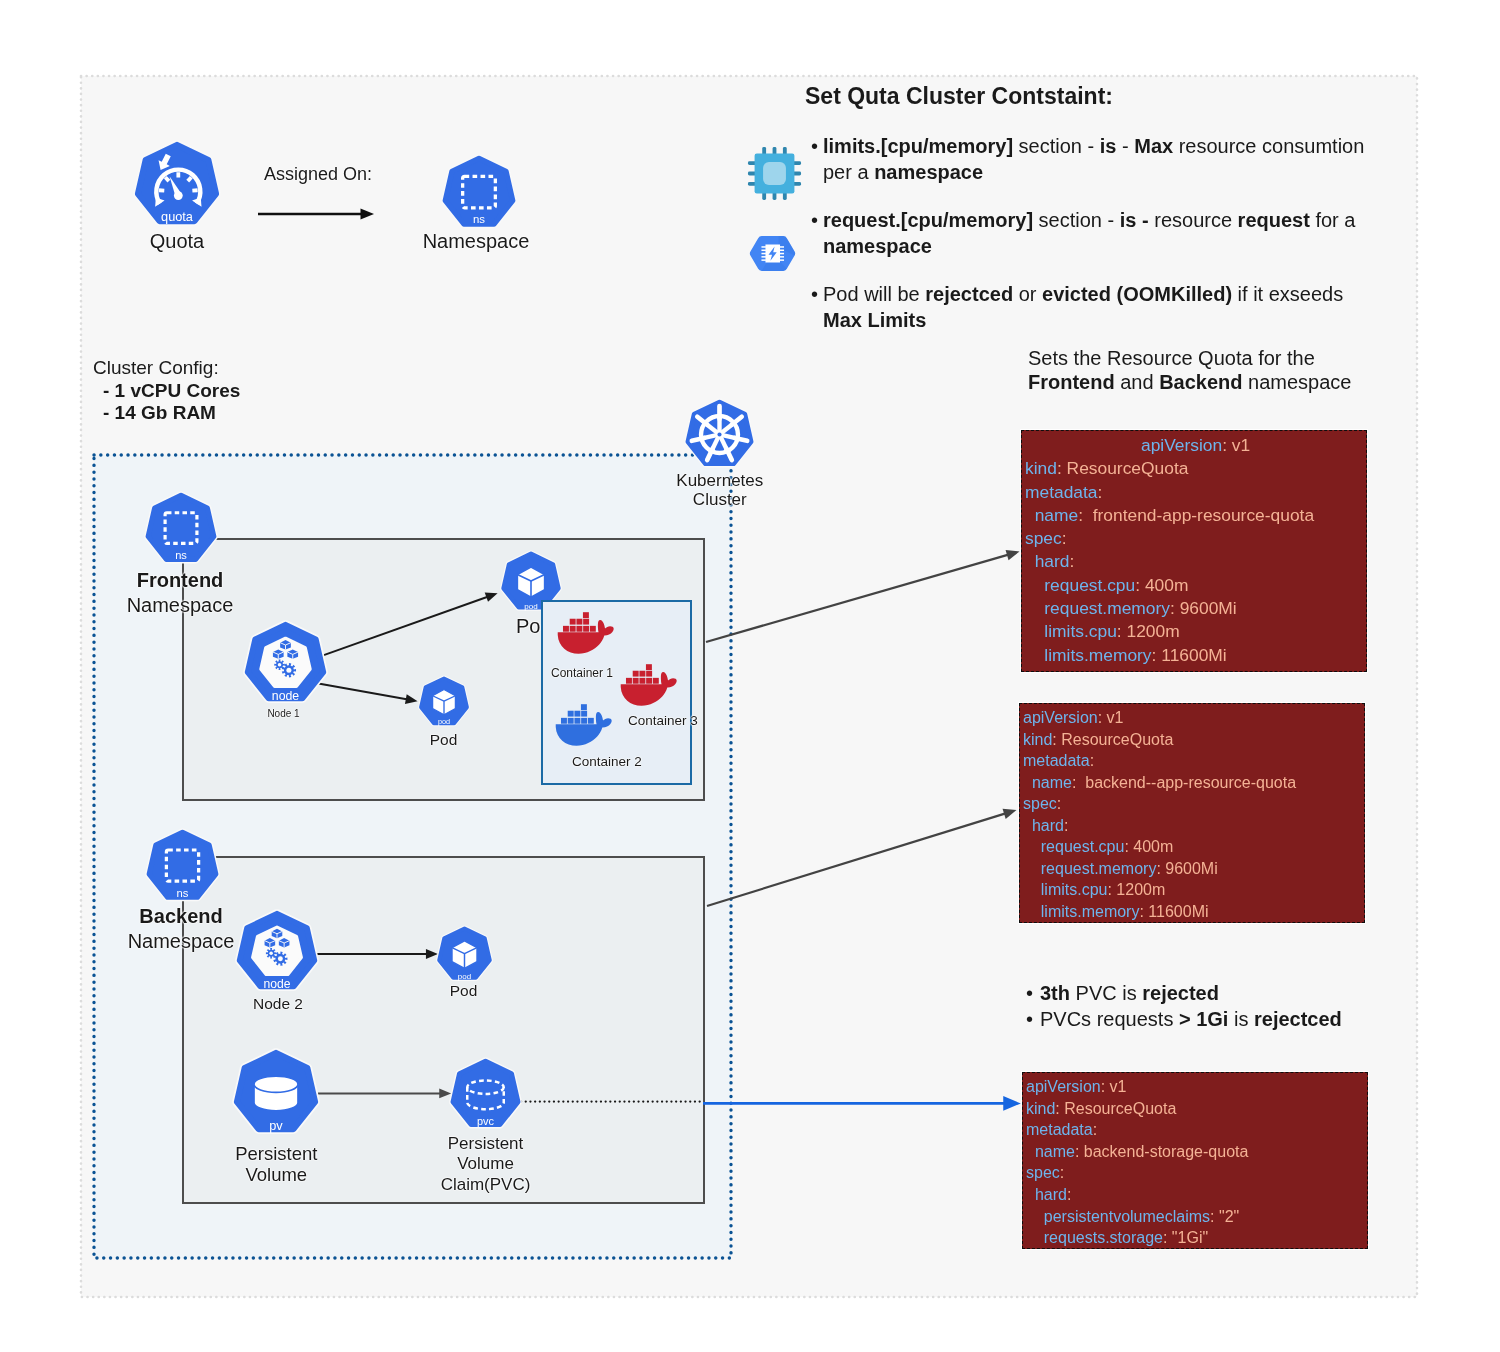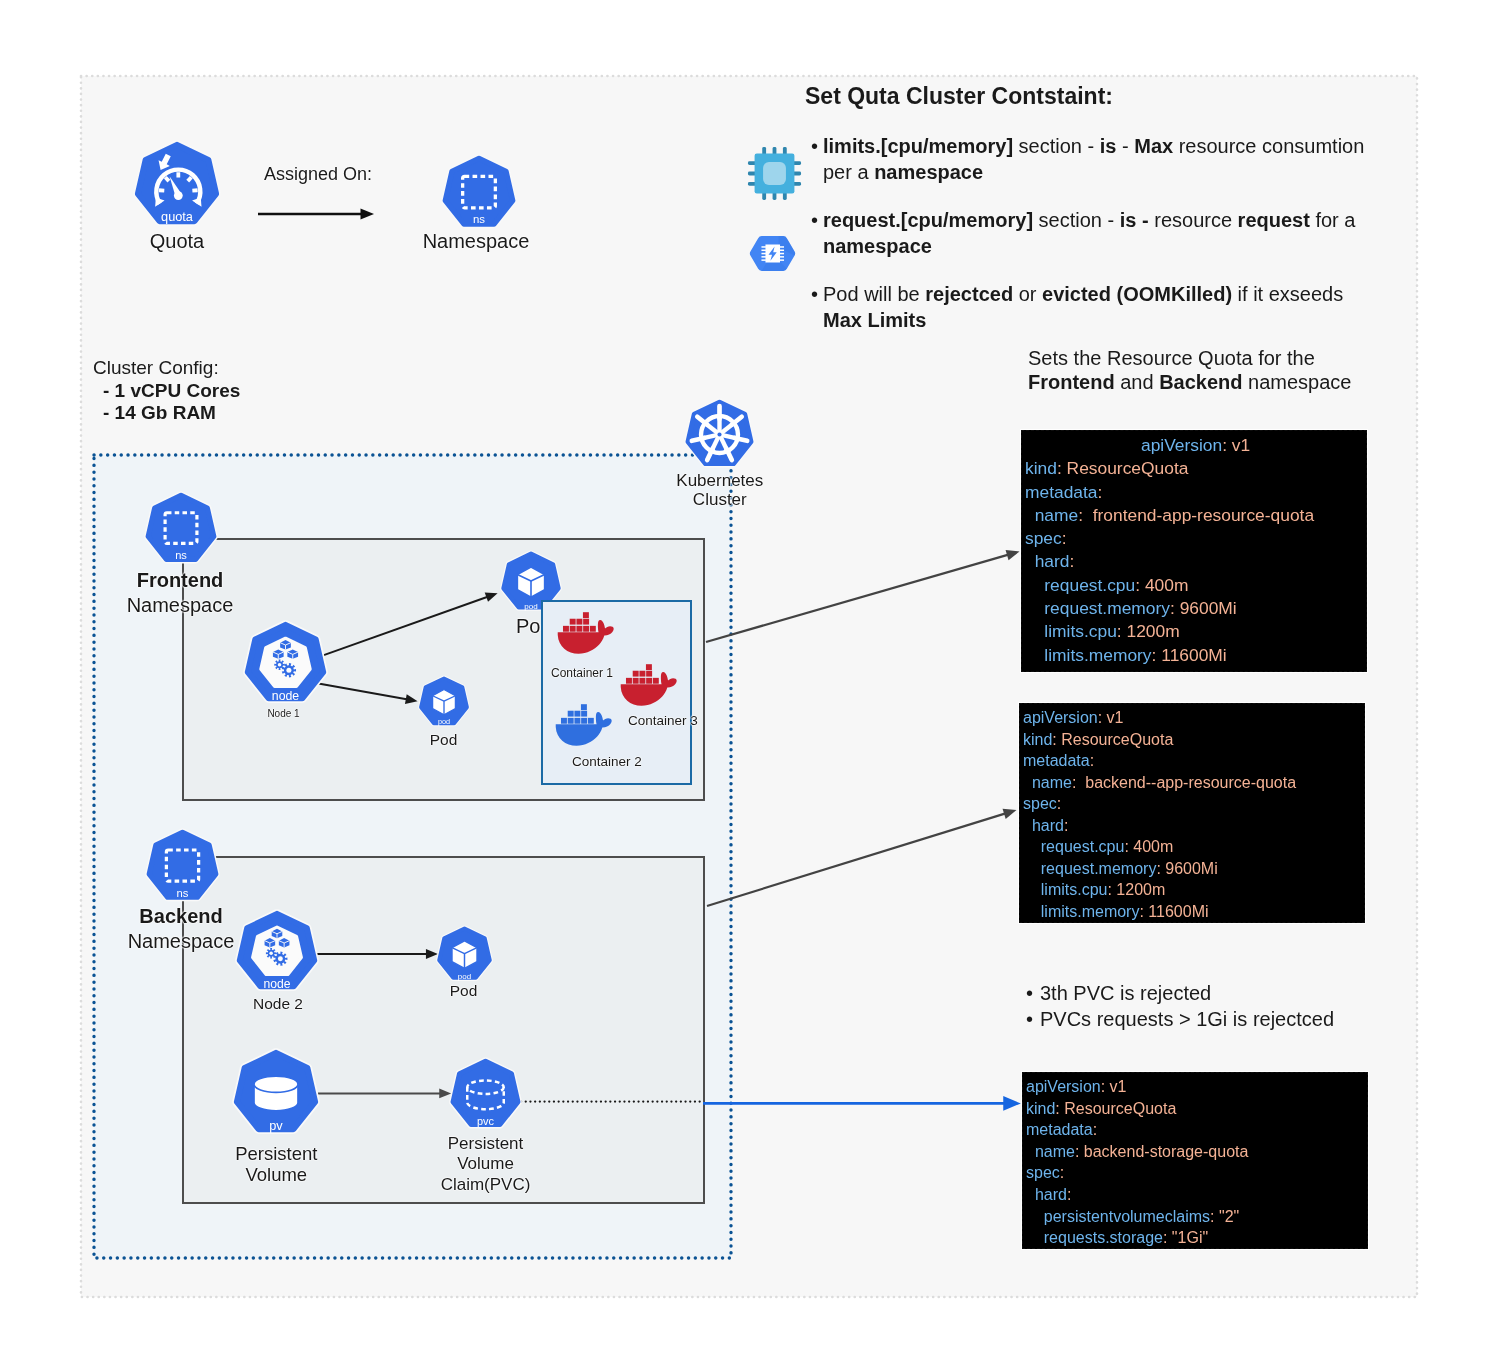--- a/index.html
+++ b/index.html
@@ -37,33 +37,33 @@
   .hexlight-icon{position:absolute;left:749px;top:231px;width:47px;height:45px;}
   .bullets{position:absolute;left:811px;top:133px;width:572px;font-size:20px;line-height:26px;}
   .bullets .bl{position:relative;padding-left:12px;margin-bottom:22px;}
   .bullets .bl:before{content:"\2022";position:absolute;left:0;top:0;}
   .bullets b{font-weight:bold;}
 
   
   .quota-caption{position:absolute;left:1028px;top:346px;width:350px;font-size:20px;line-height:24px;}
   .quota-caption b{font-weight:bold;}
 
-  .codeblock{position:absolute;background:#000000;
+  .codeblock{position:absolute;background:#7f1d1d;
     border:1.6px dashed #0e0e0e;box-sizing:border-box;white-space:pre;overflow:hidden;
     outline:1.5px solid #ffffff;}
   .codeblock .k{color:#6eb4ec;}
   .codeblock .v{color:#f4b295;}
   .cb1{left:1021px;top:430px;width:346px;height:242px;font-size:17.4px;line-height:23.3px;padding:3px 0 0 3px;}
   .cb2{left:1019px;top:703px;width:346px;height:220px;font-size:16px;line-height:21.5px;padding:3px 0 0 3px;}
   .cb3{left:1022px;top:1072px;width:346px;height:177px;font-size:16px;line-height:21.6px;padding:3px 0 0 3px;}
 
   .pvc-bullets{position:absolute;left:1026px;top:980px;font-size:20px;line-height:26px;white-space:nowrap;}
   .pvc-bullets .bl{position:relative;padding-left:14px;}
   .pvc-bullets .bl:before{content:"\2022";position:absolute;left:0;top:0;}
-  .pvc-bullets b{font-weight:normal;}
+  .pvc-bullets b{font-weight:bold;}
 
   
   .cluster-box{position:absolute;left:94px;top:455px;width:637px;height:803px;
     box-sizing:border-box;z-index:1;
     background:#eff4f8;}
   .cluster-border{position:absolute;left:91px;top:452px;z-index:2;pointer-events:none;}
   .k8s-icon{left:684px;top:399px;}
   .k8s-label{left:719.8px;top:472px;transform:translateX(-50%);text-align:center;font-size:17px;line-height:18.5px;}
 
   .ns-box{position:absolute;z-index:2;border:2.2px solid #4d4d4d;box-sizing:border-box;

